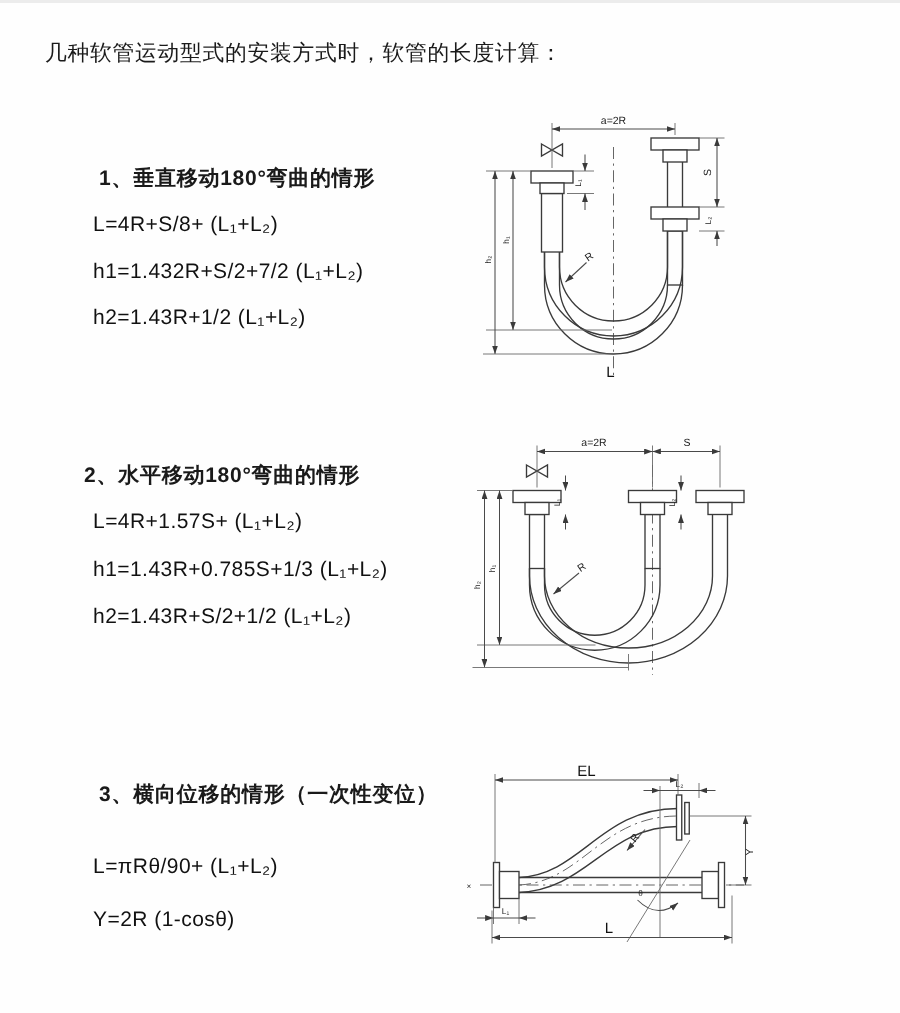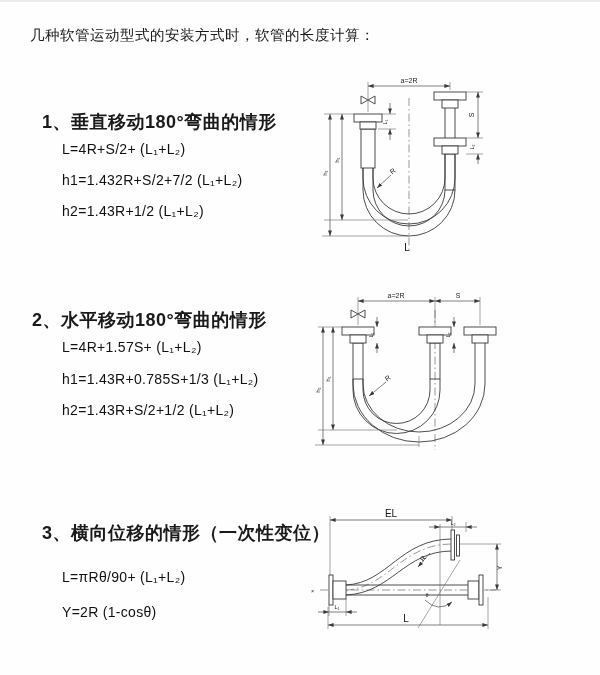--- a/index.html
+++ b/index.html
@@ -7,21 +7,21 @@
     width:600px;height:675px;position:relative;overflow:hidden;
     background:#fefefe;color:#1a1a1a;
     font-family:"Liberation Sans","DejaVu Sans",sans-serif;
   }
   .page{position:absolute;inset:0;border-top:2px solid #ececec;}
   .doc-title{
     position:absolute;left:30px;top:24px;font-size:14.5px;font-weight:normal;
     letter-spacing:0.5px;
   }
   .sec-heading{
-    position:absolute;font-size:18px;font-weight:bold;letter-spacing:0.5px;
+    position:absolute;font-size:14px;font-weight:bold;letter-spacing:0.5px;margin-left:24px;
   }
   .formula{
     position:absolute;font-size:14px;font-weight:normal;letter-spacing:0.3px;
     color:#111;
   }
   svg{position:absolute;}
   .ln{fill:none;stroke:#3a3a3a;stroke-width:0.9;}
   .fit{fill:#ffffff;stroke:#3a3a3a;stroke-width:0.9;}
   .dim{fill:none;stroke:#4a4a4a;stroke-width:0.7;}
   .thin{fill:none;stroke:#6a6a6a;stroke-width:0.6;}
@@ -31,21 +31,21 @@
   .dlbl-b{fill:#111;font-size:10px;font-family:"Liberation Sans","DejaVu Sans",sans-serif;}
 </style>
 </head>
 <body>
 
 <div class="page">
 
   <div class="doc-title">几种软管运动型式的安装方式时，软管的长度计算：</div>
 
   <div class="sec-heading" style="left:42px;top:108px">1、垂直移动180°弯曲的情形</div>
-  <div class="formula" style="left:62px;top:139px">L=4R+S/2+ (L₁+L₂)</div>
+  <div class="formula" style="left:62px;top:139px">L=4R+S/8+ (L₁+L₂)</div>
   <div class="formula" style="left:62px;top:170px">h1=1.432R+S/2+7/2 (L₁+L₂)</div>
   <div class="formula" style="left:62px;top:201px">h2=1.43R+1/2 (L₁+L₂)</div>
 
   <div class="sec-heading" style="left:32px;top:306px">2、水平移动180°弯曲的情形</div>
   <div class="formula" style="left:62px;top:337px">L=4R+1.57S+ (L₁+L₂)</div>
   <div class="formula" style="left:62px;top:369px">h1=1.43R+0.785S+1/3 (L₁+L₂)</div>
   <div class="formula" style="left:62px;top:400px">h2=1.43R+S/2+1/2 (L₁+L₂)</div>
 
   <div class="sec-heading" style="left:42px;top:519px">3、横向位移的情形（一次性变位）</div>
   <div class="formula" style="left:62px;top:567px">L=πRθ/90+ (L₁+L₂)</div>

